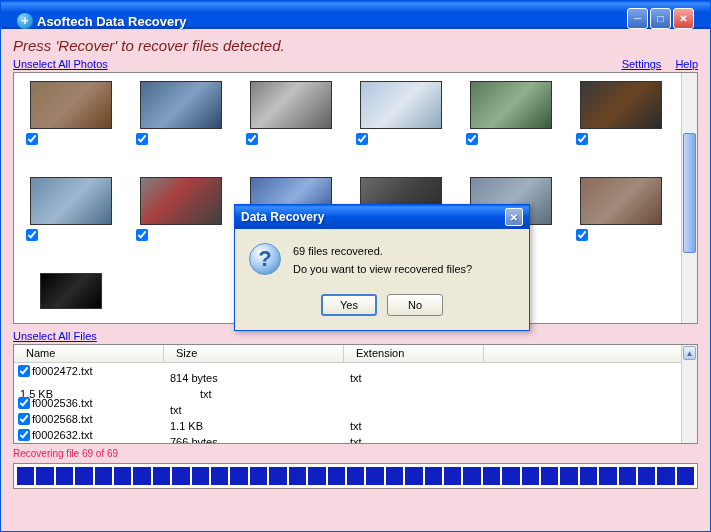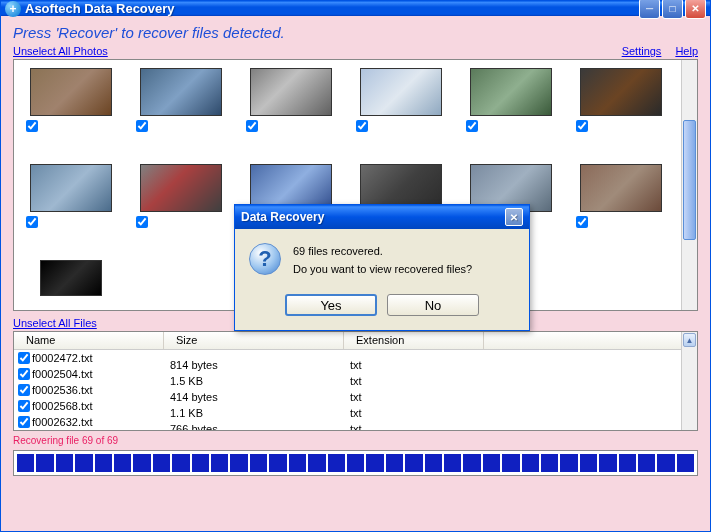--- a/index.html
+++ b/index.html
@@ -1,32 +1,32 @@
 <!DOCTYPE html>
 <html><head>
 <meta charset="utf-8">
 <style>
 * { box-sizing: border-box; margin: 0; padding: 0; font-family: Tahoma, sans-serif; }
 body { background: #fff; }
 
 .window { width: 711px; height: 532px; border: 1px solid #0054E3; background: #F7D7E0; position: relative; }
 
-.titlebar { height: 15px; background: linear-gradient(to bottom, #0058E6 0%, #3A8CFF 8%, #0054E3 40%, #0054E3 88%, #003DBF 100%); display: flex; align-items: center; padding: 0 4px; color: white; font-size: 13px; }
+.titlebar { height: 28px; background: linear-gradient(to bottom, #0058E6 0%, #3A8CFF 8%, #0054E3 40%, #0054E3 88%, #003DBF 100%); display: flex; align-items: flex-end; padding: 0 16px; color: white; font-size: 13px; }
 .titlebar-icon { width: 16px; height: 16px; background: radial-gradient(circle at 30% 30%, #8FD5FF, #0078D4); border-radius: 50%; margin-right: 4px; display: flex; align-items: center; justify-content: center; }
 .titlebar-icon::before { content: "+"; color: white; font-weight: bold; font-size: 12px; }
 .titlebar-text { flex: 1; font-weight: bold; text-shadow: 1px 1px 1px rgba(0,0,0,0.3); }
 .titlebar-buttons { display: flex; gap: 2px; }
 .tb-btn { width: 21px; height: 21px; border: 1px solid #fff; border-radius: 3px; display: flex; align-items: center; justify-content: center; font-size: 10px; color: white; font-weight: bold; }
 .tb-min { background: linear-gradient(to bottom, #7BA4E8, #3A6AC4); }
 .tb-max { background: linear-gradient(to bottom, #7BA4E8, #3A6AC4); }
 .tb-close { background: linear-gradient(to bottom, #F5A6A0, #D44B3C); }
 
 .content { padding: 6px 12px; }
 
-.instruction { color: #1d4ed8; font-style: italic; font-size: 15px; margin: 2px 0 4px 0; }
+.instruction { color: #7f1d1d; font-style: italic; font-size: 15px; margin: 2px 0 4px 0; }
 
 .linkbar { display: flex; font-size: 11px; margin-bottom: 2px; align-items: center; }
 .linkbar a { color: #0000EE; text-decoration: underline; cursor: pointer; }
 .linkbar .spacer { flex: 1; }
 .linkbar a + a { margin-left: 14px; }
 
 .photo-pane { background: white; border: 1px solid #888; height: 252px; padding: 8px; overflow: hidden; position: relative; }
 .photo-pane-scroll { position: absolute; right: 0; top: 0; width: 16px; height: 100%; background: #F0F0F0; border-left: 1px solid #ccc; }
 .photo-scroll-thumb { position: absolute; right: 1px; top: 60px; width: 13px; height: 120px; background: linear-gradient(to right, #C4D6F8, #7FA9E8); border: 1px solid #5A8FD8; border-radius: 2px; }
 .photo-grid { display: flex; flex-wrap: wrap; gap: 28px 20px; padding-left: 4px; }
@@ -71,21 +71,21 @@
 .progress-seg { flex: 1; background: #1020C0; }
 
 .dialog { position: absolute; left: 233px; top: 203px; width: 296px; background: #ECE9D8; border: 1px solid #0054E3; font-size: 11px; box-shadow: 2px 2px 6px rgba(0,0,0,0.3); }
 .dialog-title { height: 24px; background: linear-gradient(to bottom, #0058E6 0%, #3A8CFF 8%, #0054E3 50%, #0046C0 100%); color: white; font-weight: bold; font-size: 12px; display: flex; align-items: center; padding: 0 6px; text-shadow: 1px 1px 1px rgba(0,0,0,0.3); }
 .dialog-title-text { flex: 1; }
 .dialog-close { width: 18px; height: 18px; background: linear-gradient(to bottom, #A0B8E0, #6088C8); border: 1px solid #fff; border-radius: 2px; display: flex; align-items: center; justify-content: center; color: #fff; font-size: 10px; }
 .dialog-body { padding: 14px 14px 10px 14px; display: flex; gap: 12px; }
 .dialog-icon { width: 32px; height: 32px; border-radius: 50%; background: radial-gradient(circle at 35% 30%, #FFFFFF, #A0C8F0, #4080D0); display: flex; align-items: center; justify-content: center; color: #2060B0; font-size: 22px; font-weight: bold; flex-shrink: 0; border: 1px solid #6090D0; }
 .dialog-text { line-height: 1.6; }
 .dialog-buttons { display: flex; justify-content: center; gap: 10px; padding: 6px 0 14px 0; }
-.dialog-btn { width: 92px; height: 22px; background: linear-gradient(to bottom, #FFFFFF, #ECE9D8); border: 1px solid #888; border-radius: 3px; font-size: 13px; cursor: pointer; }
+.dialog-btn { width: 56px; height: 22px; background: linear-gradient(to bottom, #FFFFFF, #ECE9D8); border: 1px solid #888; border-radius: 3px; font-size: 11px; cursor: pointer; }
 .dialog-btn.default { border: 2px solid #4080D0; }
 </style>
 </head>
 <body>
 
 <div class="window">
 
   <div class="titlebar">
     <div class="titlebar-icon"></div>
     <div class="titlebar-text">Asoftech Data Recovery</div>
@@ -178,33 +178,28 @@
       </div>
       <div class="file-row">
         <div class="col-name">
             <input type="checkbox" checked="" class="file-check" style="">
             <span>f0002472.txt</span>
           </div>
         <div class="col-size">814 bytes</div>
         <div class="col-ext">txt</div>
       </div>
       <div class="file-row">
-        <div class="col-name">
-            <input type="checkbox" checked="" class="file-check" style="">
-            <span>f0002504.txt</span>
-          </div>
         <div class="col-size">1.5 KB</div>
         <div class="col-ext">txt</div>
       </div>
       <div class="file-row">
         <div class="col-name">
             <input type="checkbox" checked="" class="file-check" style="">
             <span>f0002536.txt</span>
           </div>
-        <div class="col-size">414 bytes</div>
         <div class="col-ext">txt</div>
       </div>
       <div class="file-row">
         <div class="col-name">
             <input type="checkbox" checked="" class="file-check" style="">
             <span>f0002568.txt</span>
           </div>
         <div class="col-size">1.1 KB</div>
         <div class="col-ext">txt</div>
       </div>

